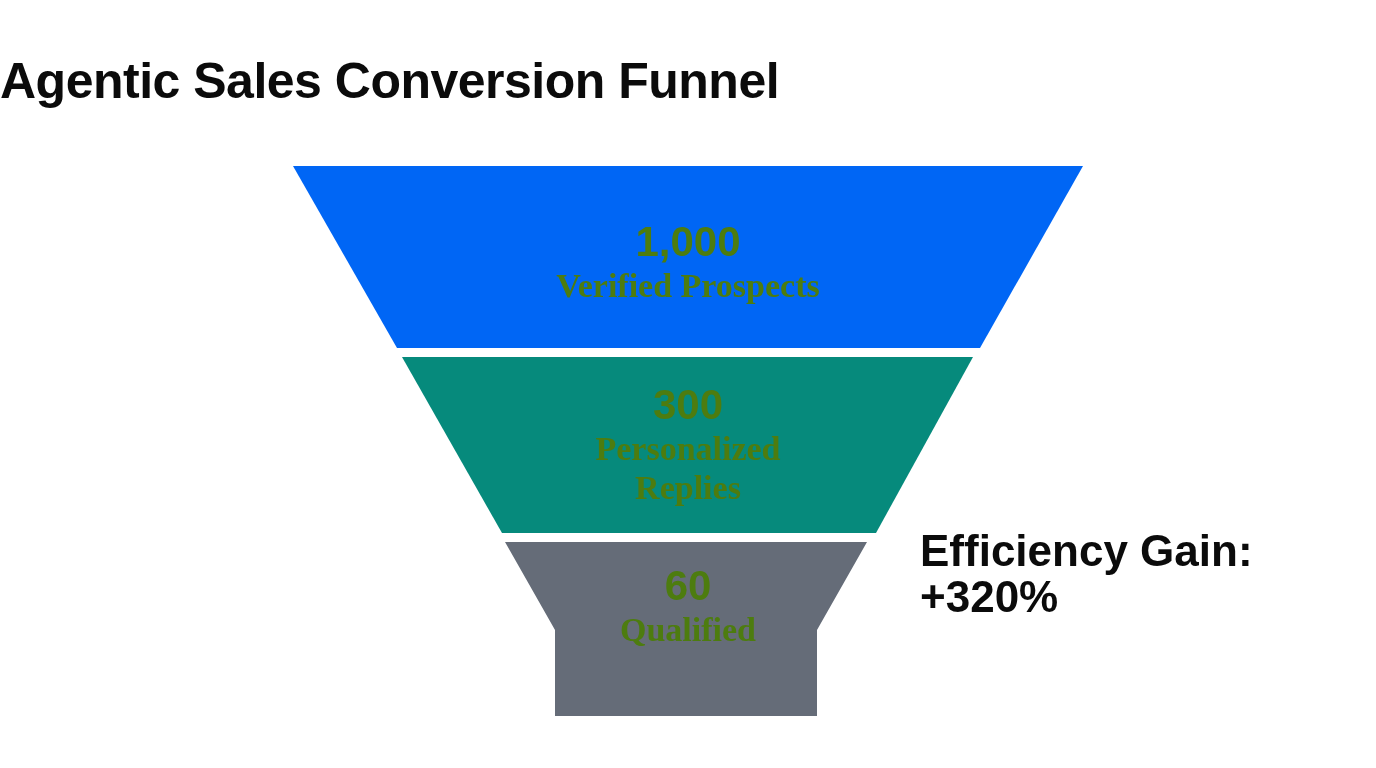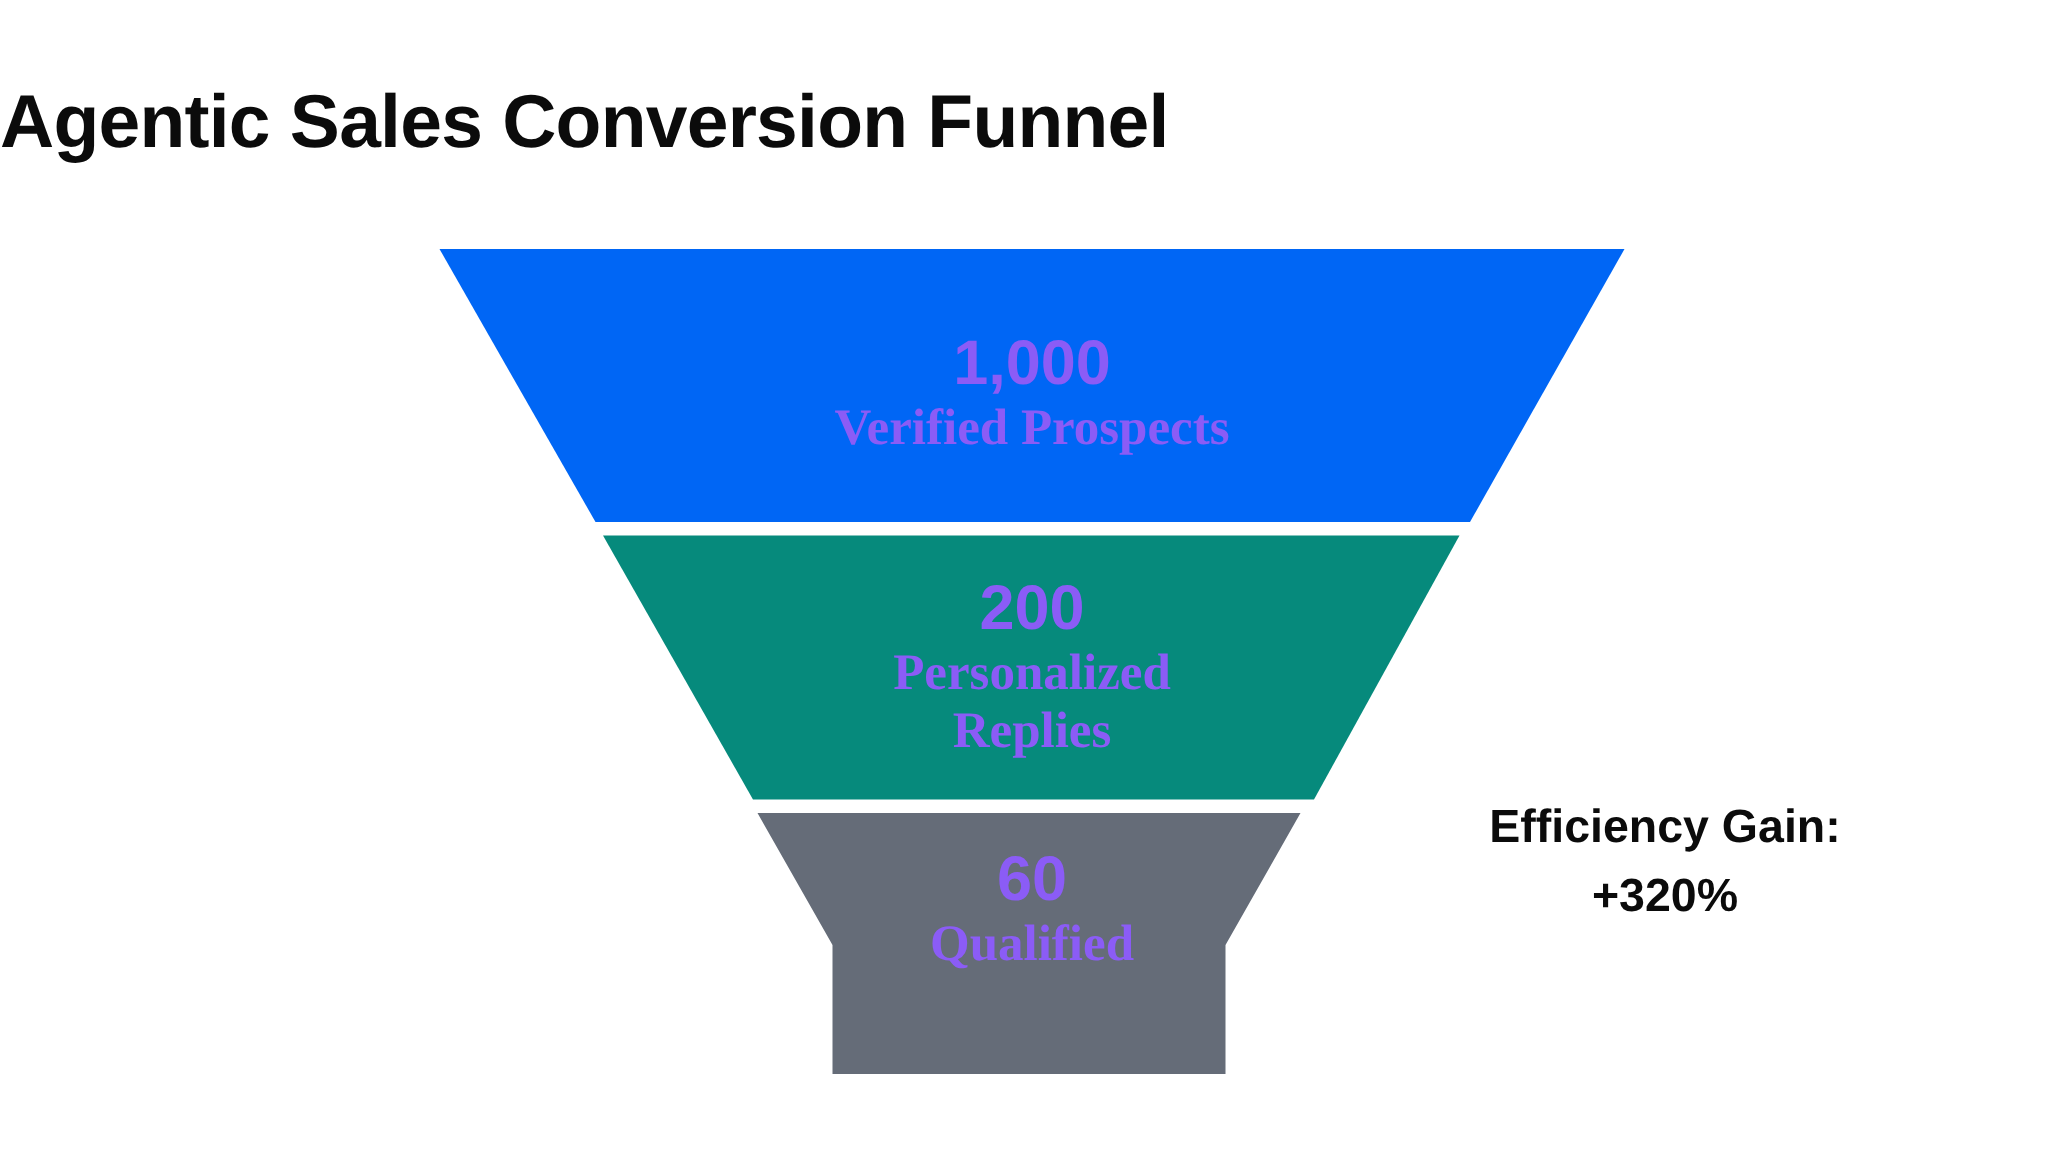--- a/index.html
+++ b/index.html
@@ -1,44 +1,44 @@
 <!DOCTYPE html>
 <html><head>
 <meta charset="utf-8">
 <style>
   html, body { margin:0; padding:0; }
   body { width:1376px; height:768px; background:#ffffff; position:relative; overflow:hidden;
          font-family:"Liberation Sans", "DejaVu Sans", sans-serif; }
   .title { position:absolute; left:0; width:1376px; top:52px; text-align:left;
            font-size:50px; font-weight:bold; color:#0b0b0b; letter-spacing:-0.5px; }
   svg.funnel { position:absolute; left:0; top:0; }
-  .stage-text { position:absolute; text-align:center; color:#8b5cf6; font-weight:bold; }
+  .stage-text { position:absolute; text-align:center; color:#4d7c0f; font-weight:bold; }
   .stage-text .num { display:block; font-size:42px; line-height:48px; }
   .stage-text .lbl { display:block; font-size:34px; line-height:39px;font-family:Liberation Serif, serif; }
-  .annot { position:absolute; left:920px; top:528px; width:380px; text-align:center;
-           font-size:31px; font-weight:bold; color:#0b0b0b; line-height:46px; }
+  .annot { position:absolute; left:920px; top:528px; width:380px; 
+           font-size:44px; font-weight:bold; color:#0b0b0b; line-height:46px; }
 </style>
 </head>
 <body>
 
 <div class="title">Agentic Sales Conversion Funnel</div>
 
 <svg class="funnel" width="1376" height="768">
   <polygon points="293,166 1083,166 980,348 397,348" fill="#0066F5"></polygon>
   <polygon points="402,357 973,357 876,533 502,533" fill="#068A7C"></polygon>
   <polygon points="505,542 867,542 817,630 817,716 555,716 555,630" fill="#656C78"></polygon>
 </svg>
 
 <div class="stage-text" style="left:393px; width:590px; top:218px;">
   <span class="num">1,000</span>
   <span class="lbl">Verified Prospects</span>
 </div>
 
 <div class="stage-text" style="left:438px; width:500px; top:381px;">
-  <span class="num">200</span>
+  <span class="num">300</span>
   <span class="lbl">Personalized</span>
   <span class="lbl">Replies</span>
 </div>
 
 <div class="stage-text" style="left:538px; width:300px; top:562px;">
   <span class="num">60</span>
   <span class="lbl">Qualified</span>
 </div>
 
 <div class="annot">

